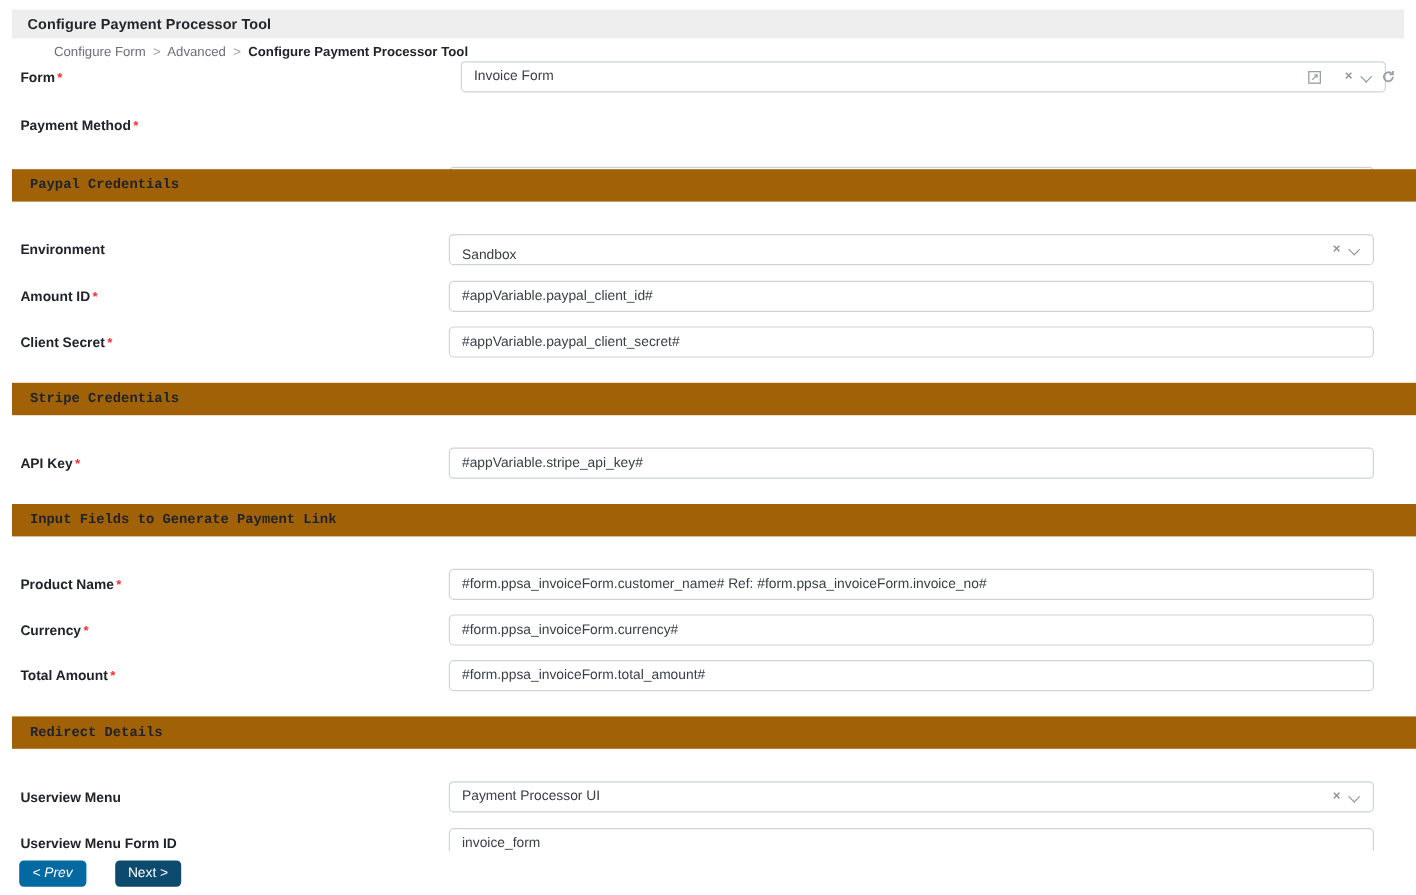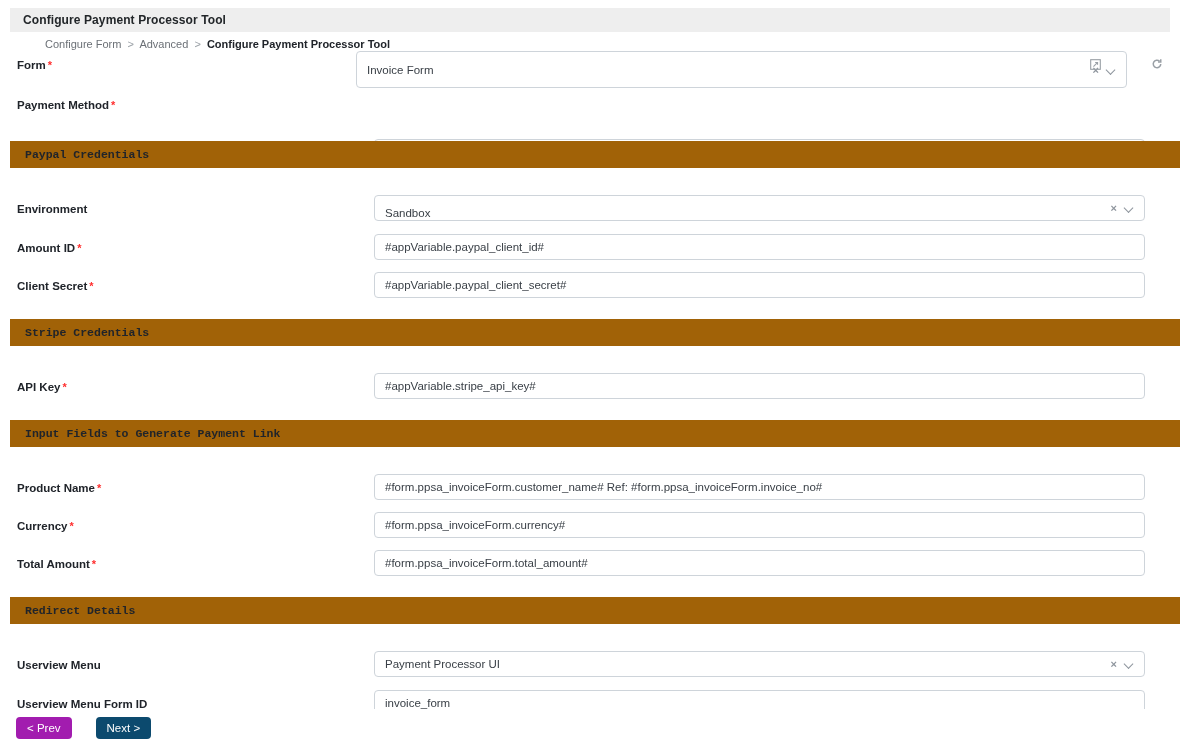--- a/index.html
+++ b/index.html
@@ -195,21 +195,21 @@
     border-radius: 4px;
     color: #ffffff;
     font-family: "Liberation Sans", sans-serif;
     font-size: 11.5px;
     font-weight: normal;
     height: 22px;
     padding: 0 11px;
     cursor: pointer;
     line-height: 22px;
   }
-  .btn-prev { background: #a21caf; }
+  .btn-prev { background: #0369a1; font-style: italic; }
   .btn-next { background: #0c4a6e; margin-left: 16px; }
 </style>
 </head>
 <body>
 
 <div class="page">
 
   <div class="titlebar">
     <span class="titlebar-text">Configure Payment Processor Tool</span>
   </div>
@@ -219,21 +219,21 @@
     <span class="crumb-sep">&gt;</span>
     <span>Advanced</span>
     <span class="crumb-sep">&gt;</span>
     <span class="crumb-current">Configure Payment Processor Tool</span>
   </div>
 
   <div class="row" style="top:56px;">
     <div class="row-label">
       <span>Form</span><span class="req">*</span>
     </div>
-    <div class="field select" style="left:356px; top:-5px; width:771px; height:37px; border-top-color:#ced4da;">
+    <div class="field select" style="left:384px; top:-5px; width:771px; height:26px; border-top-color:#ced4da;">
       <span class="field-value">Invoice Form</span>
       <span class="clear-x" style="right:27px;">×</span>
       <span class="chev"></span>
     </div>
 
     <span class="icon-btn" style="left:1090px; top:3px;">
       <svg class="ext-icon" viewBox="0 0 16 16" fill="none" xmlns="http://www.w3.org/2000/svg">
         <rect x="1" y="1" width="14" height="14" stroke="#9aa0a6" stroke-width="1.6"></rect>
         <path d="M5 11 L11 5" stroke="#9aa0a6" stroke-width="1.6"></path>
         <path d="M7.5 5 H11 V8.5" stroke="#9aa0a6" stroke-width="1.6" fill="none"></path>

